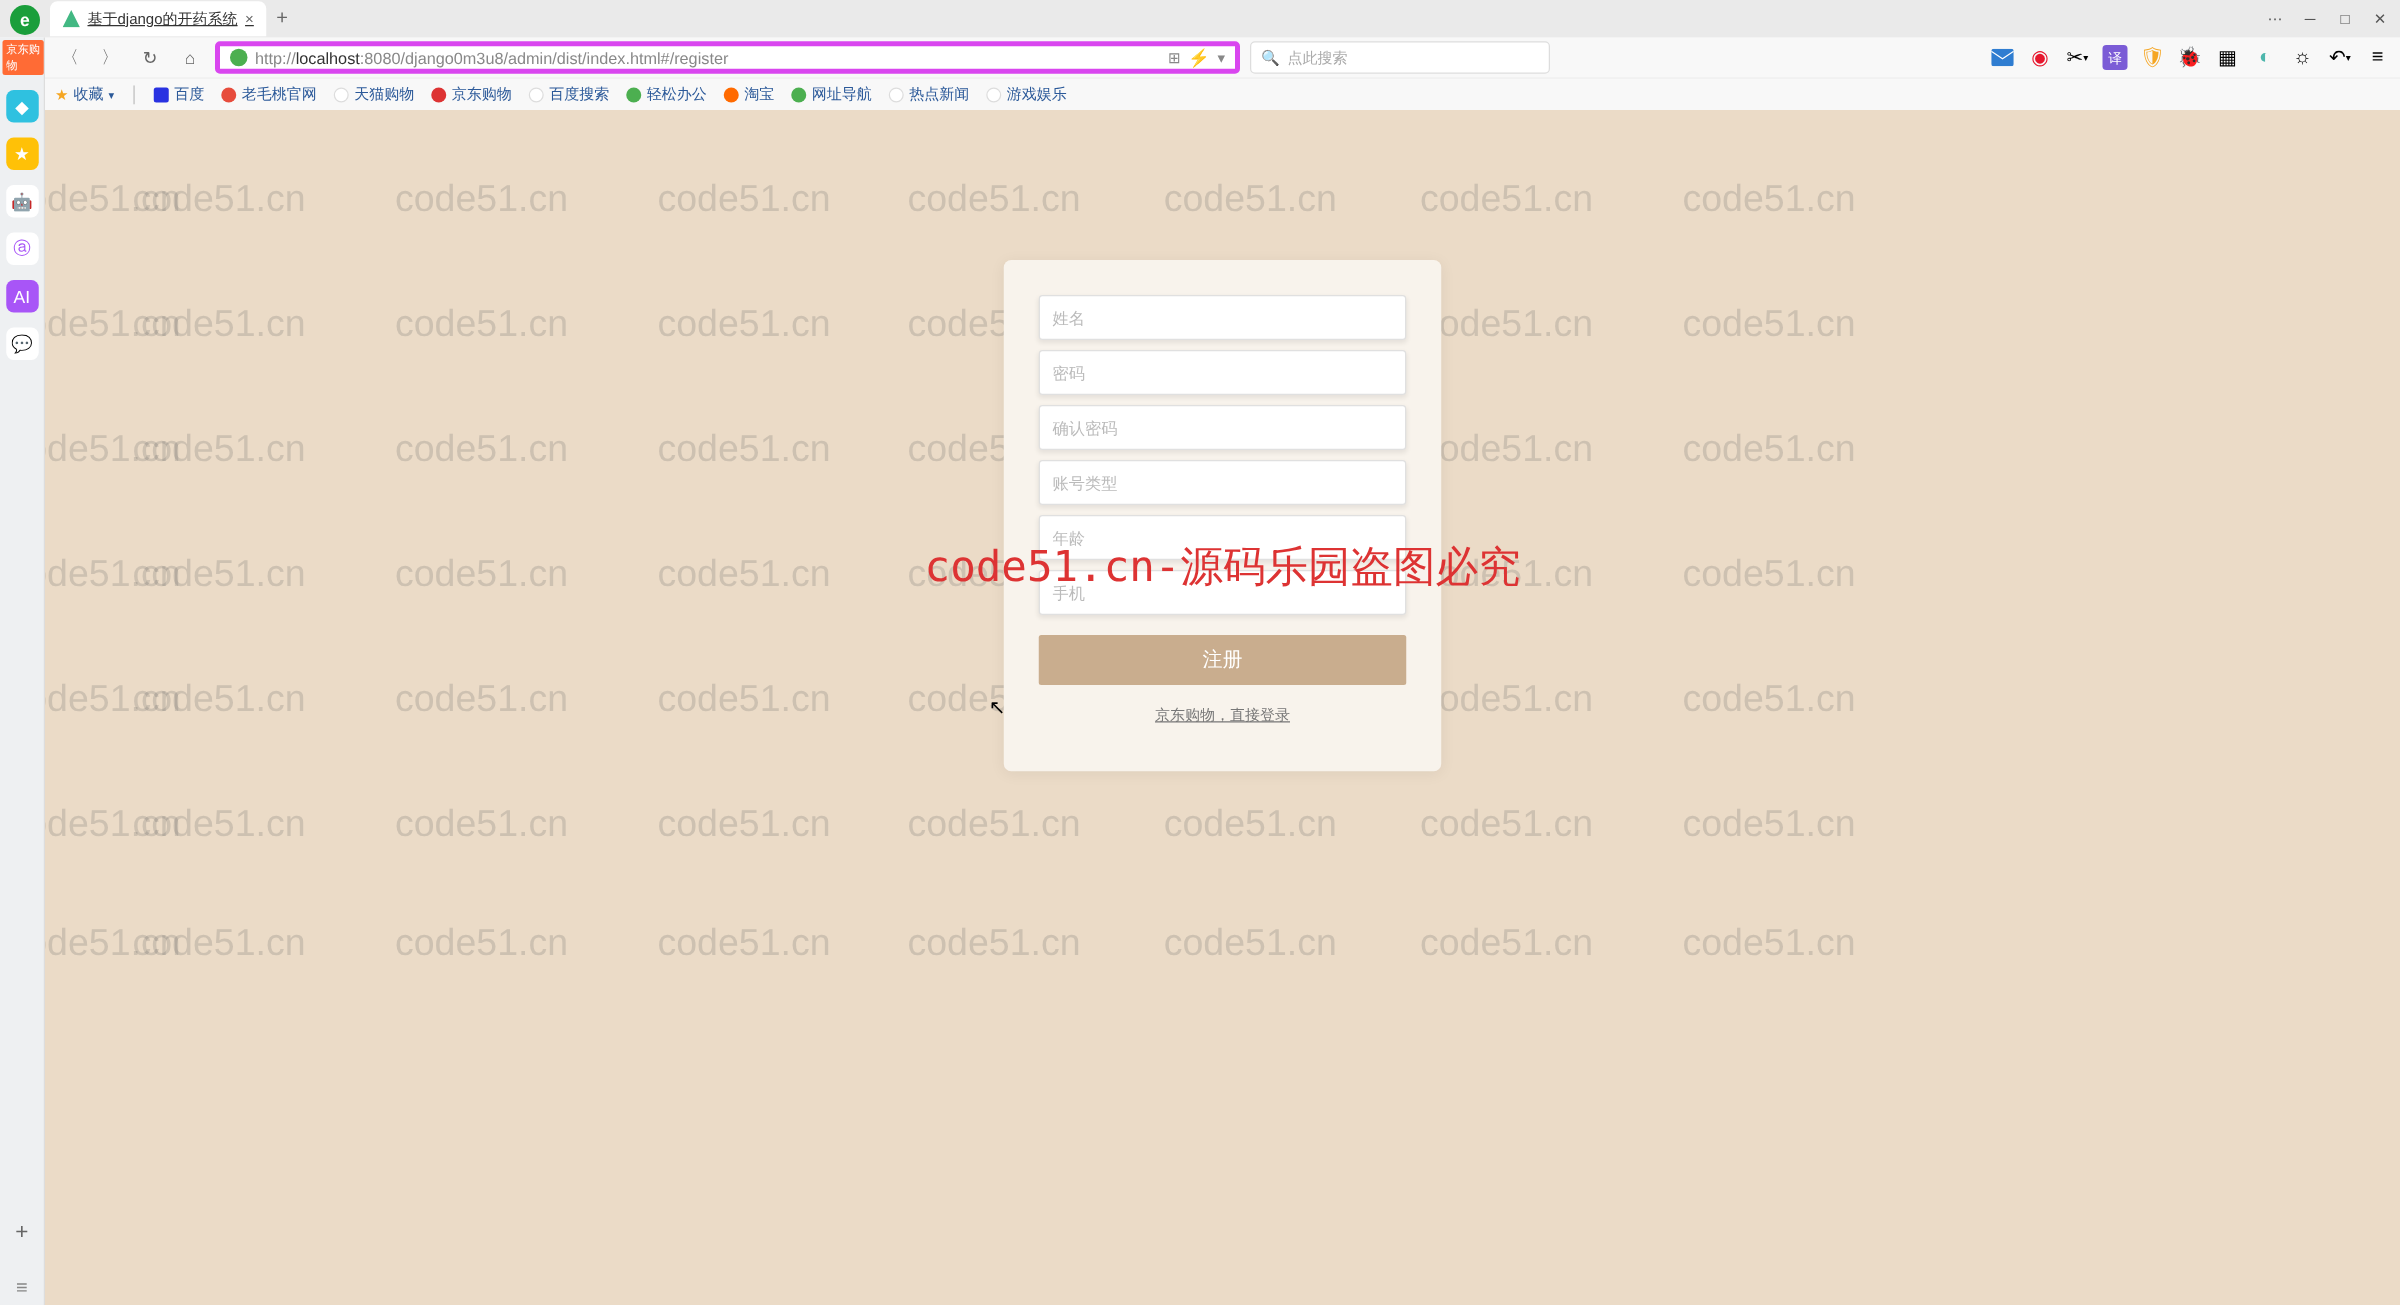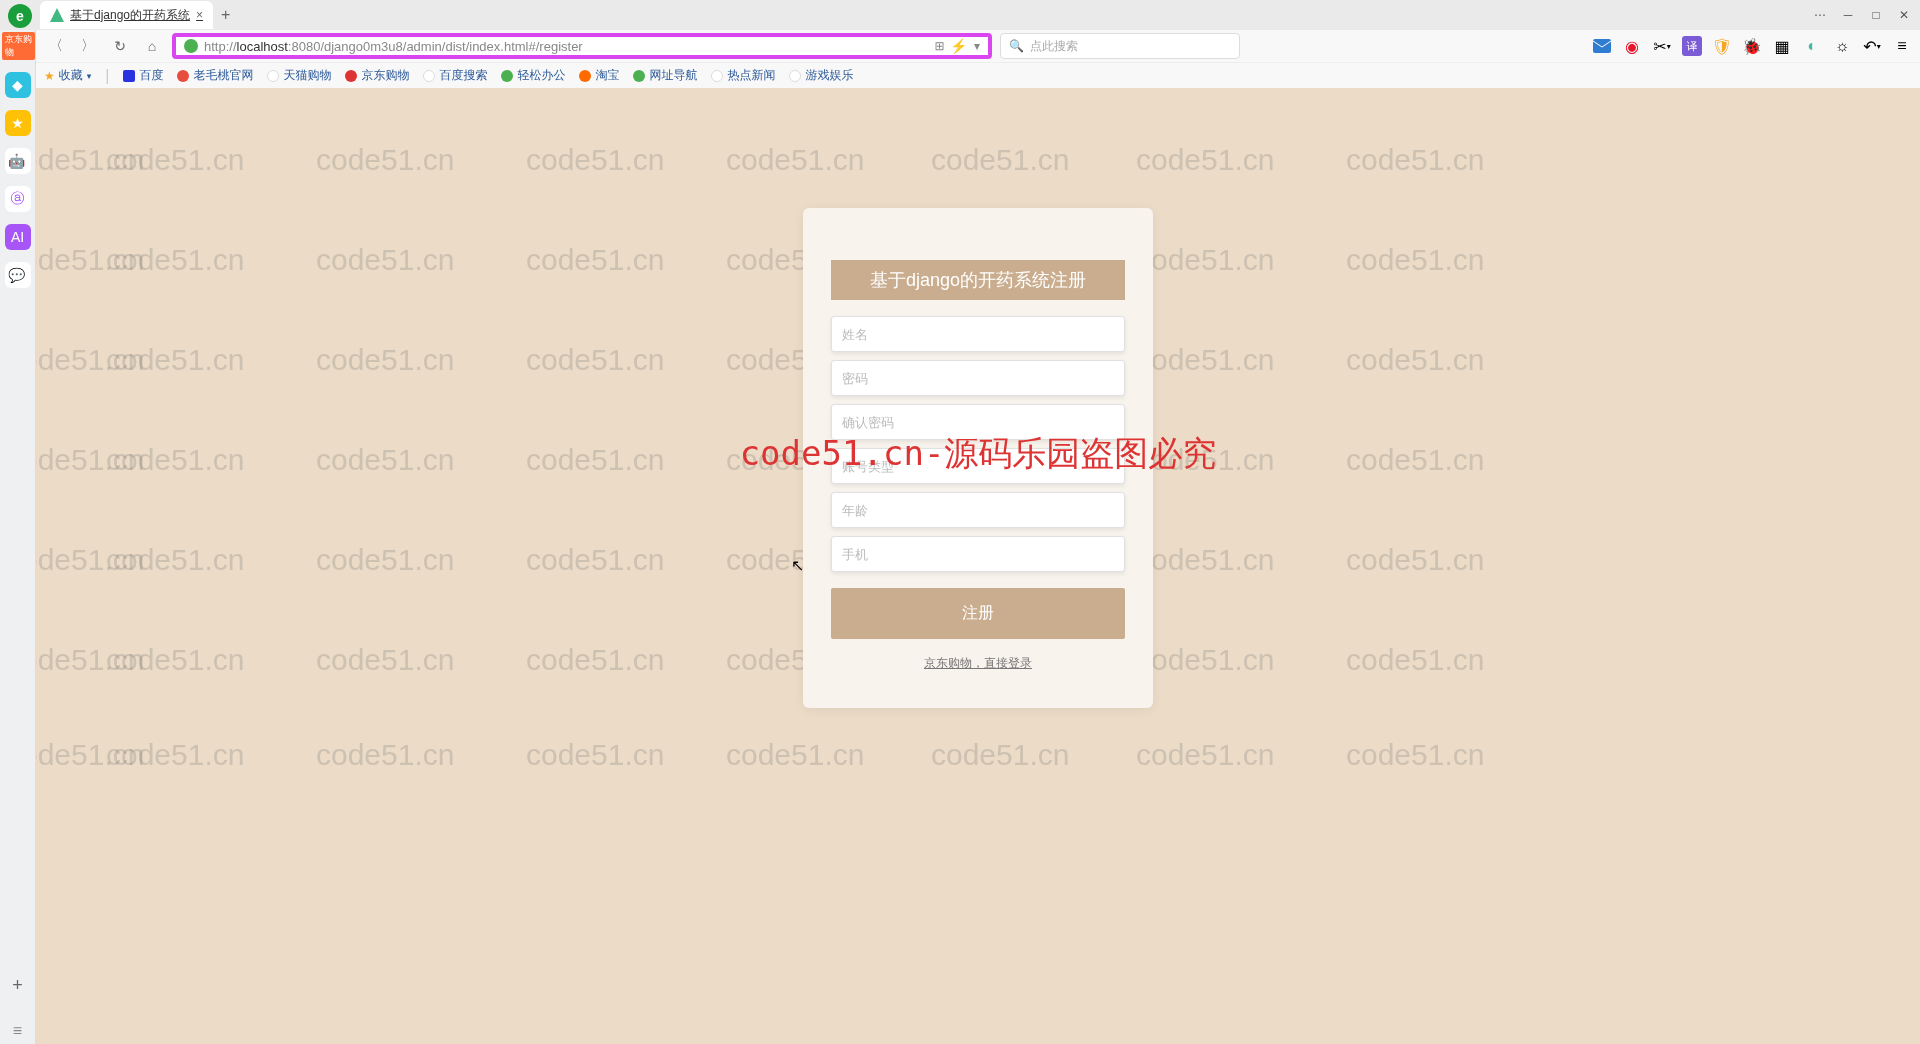--- a/index.html
+++ b/index.html
@@ -45,21 +45,21 @@
 .wm-grid { position: absolute; inset: 0; pointer-events: none; }
 .wm { position: absolute; font-size: 30px; color: rgba(100,100,100,0.22); font-family: Arial,sans-serif; white-space: nowrap; }
 
 .main-watermark { position: absolute; left: 50%; top: 50%; transform: translate(-50%, -135px); font-size: 34px; color: #d33; font-weight: 500; z-index: 50; pointer-events: none; font-family: "Microsoft YaHei", monospace; }
 
 
 .card { position: absolute; left: 50%; top: 120px; transform: translateX(-50%); width: 350px; background: #f8f3ec; border-radius: 6px; padding: 28px 28px 36px 28px; box-shadow: 0 2px 12px rgba(0,0,0,0.06); }
 .card-title { height: 40px; background: #c9ad8e; color: #fff; font-size: 18px; display: flex; align-items: center; justify-content: center; margin: 24px 0 16px 0; }
 .card-input { width: 100%; height: 36px; background: #fff; border: 1px solid #e0e0e0; border-radius: 3px; padding: 0 10px; font-size: 13px; color: #333; margin-bottom: 8px; outline: none; box-shadow: 0 2px 4px rgba(0,0,0,0.08); }
 .card-input::placeholder { color: #bbb; }
-.card-btn { width: 100%; height: 51px; background: #c9ad8e; color: #fff; border: none; font-size: 16px; cursor: pointer; margin-top: 8px; border-radius: 2px; }
+.card-btn { width: 100%; height: 40px; background: #c9ad8e; color: #fff; border: none; font-size: 16px; cursor: pointer; margin-top: 8px; border-radius: 2px; }
 .card-link { display: block; text-align: center; font-size: 12px; color: #777; margin-top: 16px; text-decoration: underline; cursor: pointer; }
 
 
 .cursor { position: absolute; left: 755px; top: 468px; z-index: 100; pointer-events: none; font-size: 16px; }
 </style>
 </head>
 <body>
 
 <div class="browser-chrome">
   <div class="browser-left-icon">e</div>
@@ -233,21 +233,20 @@
       <span class="wm" style="left: 70px; top: 650px;">code51.cn</span>
       <span class="wm" style="left: 280px; top: 650px;">code51.cn</span>
       <span class="wm" style="left: 490px; top: 650px;">code51.cn</span>
       <span class="wm" style="left: 690px; top: 650px;">code51.cn</span>
       <span class="wm" style="left: 895px; top: 650px;">code51.cn</span>
       <span class="wm" style="left: 1100px; top: 650px;">code51.cn</span>
       <span class="wm" style="left: 1310px; top: 650px;">code51.cn</span>
     </div>
 
   <div class="card">
-    <div class="card-title">基于django的开药系统注册</div>
     <input class="card-input" placeholder="姓名" style="">
     <input class="card-input" type="password" placeholder="密码" style="">
     <input class="card-input" type="password" placeholder="确认密码" style="">
     <input class="card-input" placeholder="账号类型" style="">
     <input class="card-input" placeholder="年龄" style="">
     <input class="card-input" placeholder="手机" style="">
     <button class="card-btn">注册</button>
     <a class="card-link">京东购物，直接登录</a>
   </div>
 

